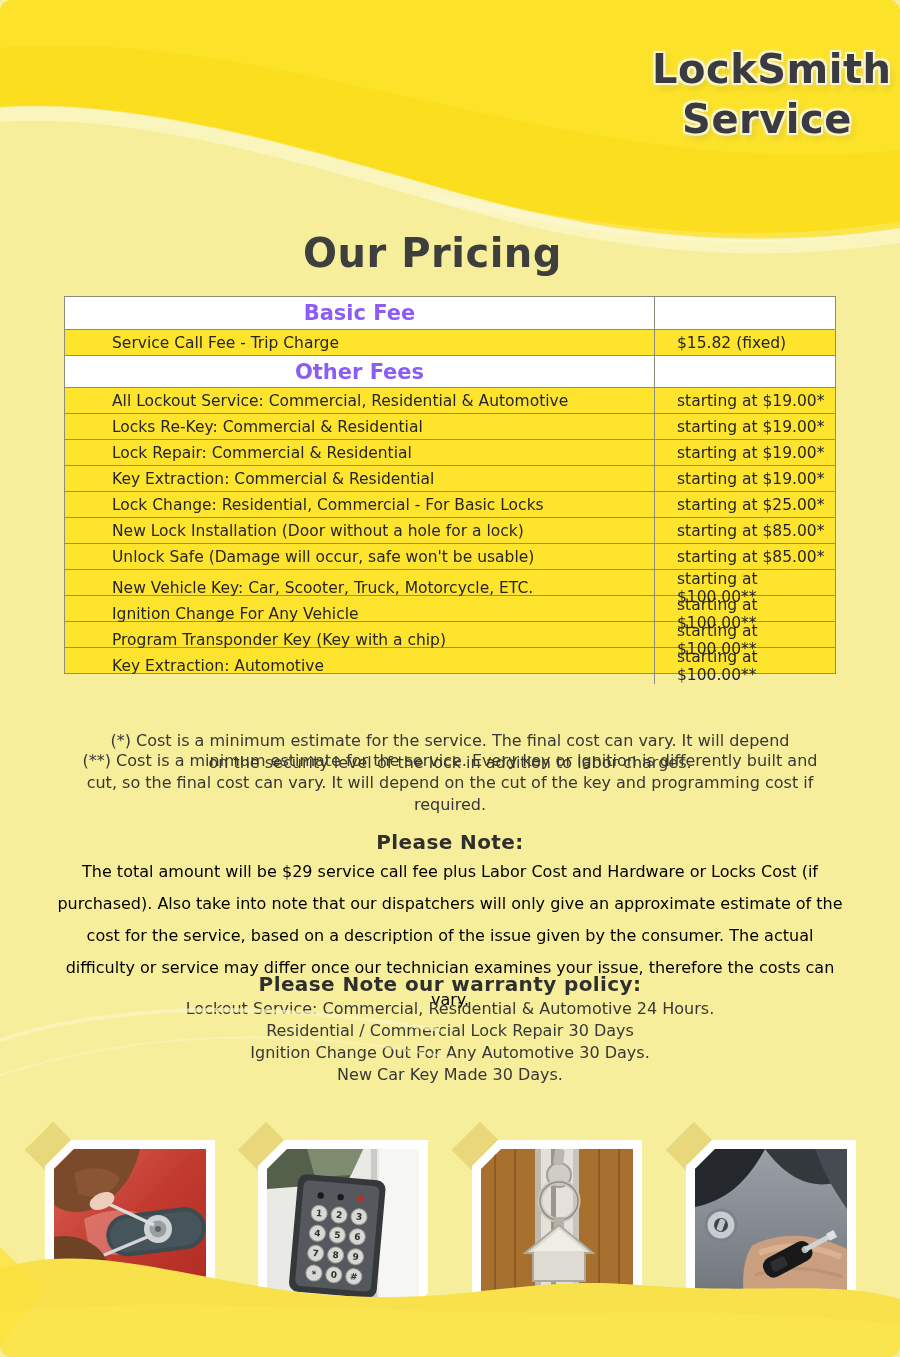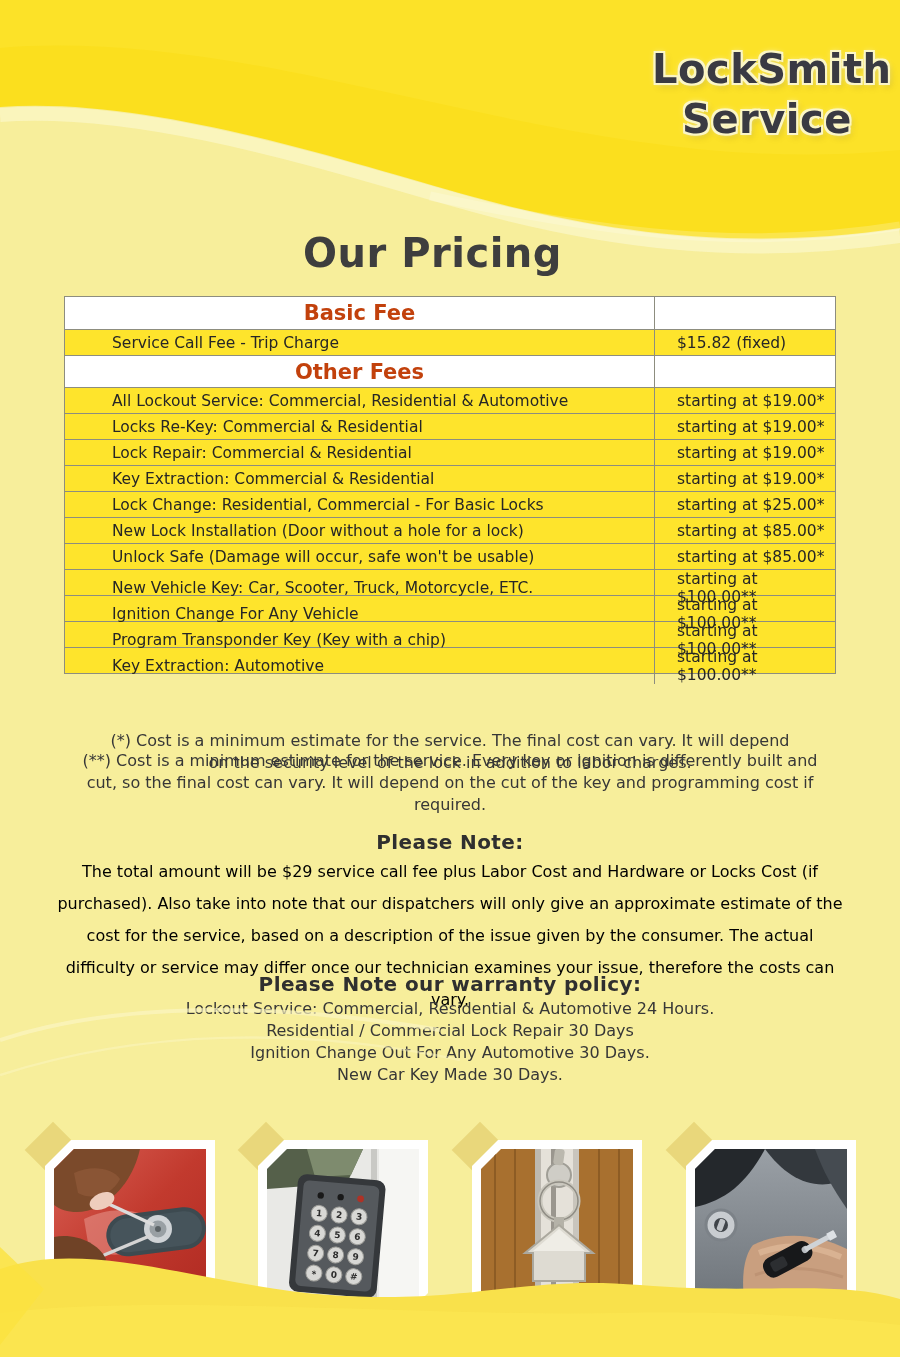--- a/index.html
+++ b/index.html
@@ -1,38 +1,38 @@
 <!DOCTYPE html>
 <html><head>
 <meta charset="utf-8">
 <style>
   * { margin:0; padding:0; box-sizing:border-box; }
   html,body { width:900px; height:1357px; }
   body { font-family:"DejaVu Sans","Liberation Sans",sans-serif; background:#F7EE9B; overflow:hidden; }
-  .page { position:relative; width:900px; height:1357px; background:#F7EE9B; overflow:hidden; }
+  .page { position:relative; width:900px; height:1357px; background:#F7EE9B; overflow:hidden;border-radius:12px; }
 
   
   .header-wave { position:absolute; top:0; left:0; width:900px; height:270px; display:block; }
   .logo { position:absolute; top:44px; right:18px; width:230px; text-align:center;
           font-size:40px; font-weight:700; line-height:1.26; color:#3A3A42; letter-spacing:.5px;
           text-shadow: 0 0 3px #FBF6C6, 0 0 6px #FBF6C6, 2px 2px 0 #FBF6C6, -2px 2px 0 #FBF6C6,
                        2px -2px 0 #FBF6C6, -2px -2px 0 #FBF6C6, 3px 4px 6px rgba(140,120,20,.30); }
 
   
   .page-title { position:absolute; top:230px; left:0; width:865px; text-align:center;
                 font-size:40px; font-weight:700; color:#3E3E3E; letter-spacing:.5px; }
 
   
   .ptable { position:absolute; top:296px; left:64px; width:772px; border:1px solid #8D8D7F; background:#fff; }
   .prow { display:grid; grid-template-columns:1fr 181px; border-top:1px solid #8D8D7F; }
   .prow:first-child { border-top:none; }
   .cell { display:flex; align-items:center; }
   .cell.price { border-left:1px solid #8D8D7F; padding-left:22px; }
   .prow.section { background:#FFFFFF; height:32px; }
-  .prow.section .label { justify-content:center; font-size:21px; font-weight:700; color:#c2410c; }
+  .prow.section .label { justify-content:center; font-size:21px; font-weight:700; color:#8b5cf6; }
   .prow.data { background:#FEE42C; height:26px; font-size:15.5px; color:#262626; }
   .prow.data .label { padding-left:26px;margin-left:21px; }
 
   
   .note { position:absolute; text-align:center; color:#373737; font-size:16px; line-height:22px; }
   .note1 { top:730px; left:100px; width:700px; }
   .note2 { top:750px; left:80px; width:740px; }
 
   .pn-heading { position:absolute; left:0; width:900px; text-align:center;
                 font-size:20px; font-weight:700; color:#2F2F2F; letter-spacing:.4px; }

